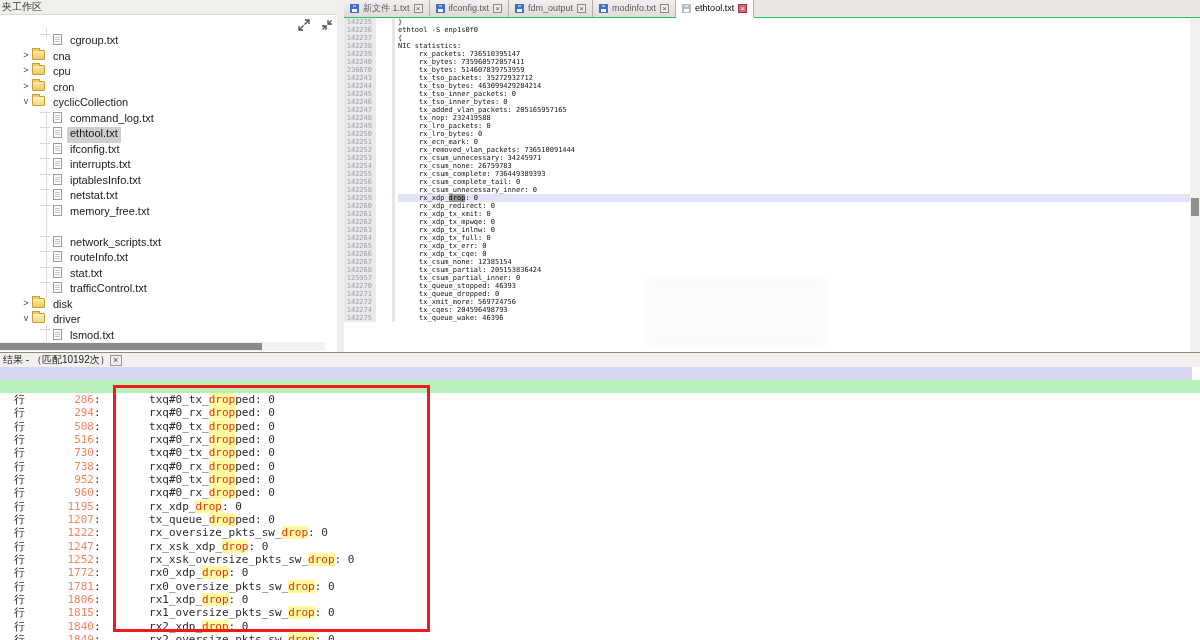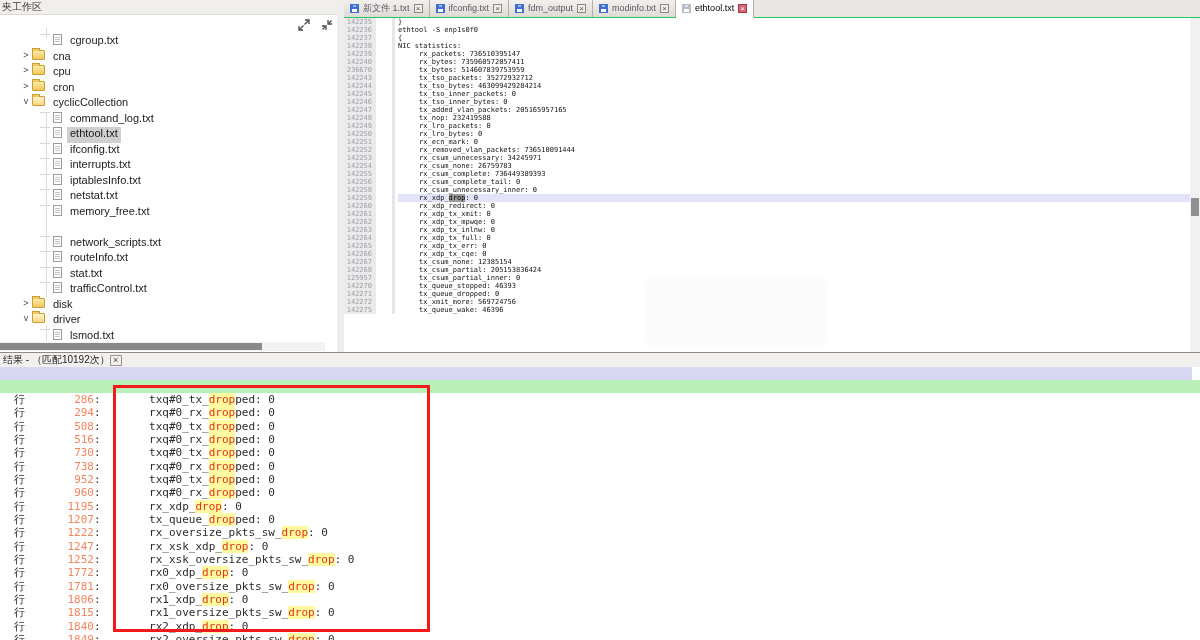--- a/index.html
+++ b/index.html
@@ -434,20 +434,25 @@
         <span class="eln">142271</span>
         <span class="efold"></span>
         <span class="ebody">     tx_queue_dropped: 0</span>
       </div>
       <div class="erow">
         <span class="eln">142272</span>
         <span class="efold"></span>
         <span class="ebody">     tx_xmit_more: 569724756</span>
       </div>
       <div class="erow">
+        <span class="eln">142274</span>
+        <span class="efold"></span>
+        <span class="ebody">     tx_cqes: 204596498793</span>
+      </div>
+      <div class="erow">
         <span class="eln">142275</span>
         <span class="efold"></span>
         <span class="ebody">     tx_queue_wake: 46396</span>
       </div>
     </div>
   <div class="ed-vscroll">
       <div class="thumb"></div>
     </div>
   <div class="ed-redact"></div>
 

